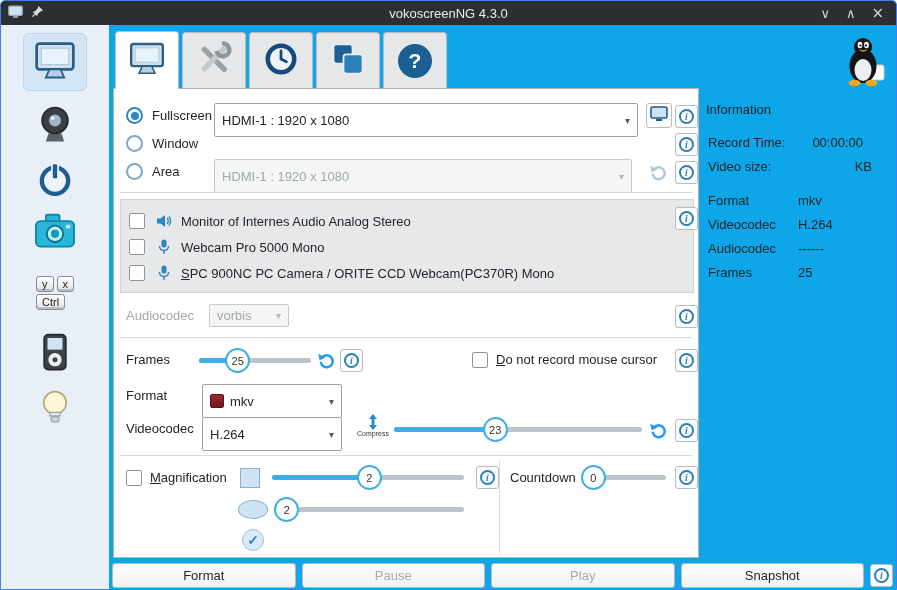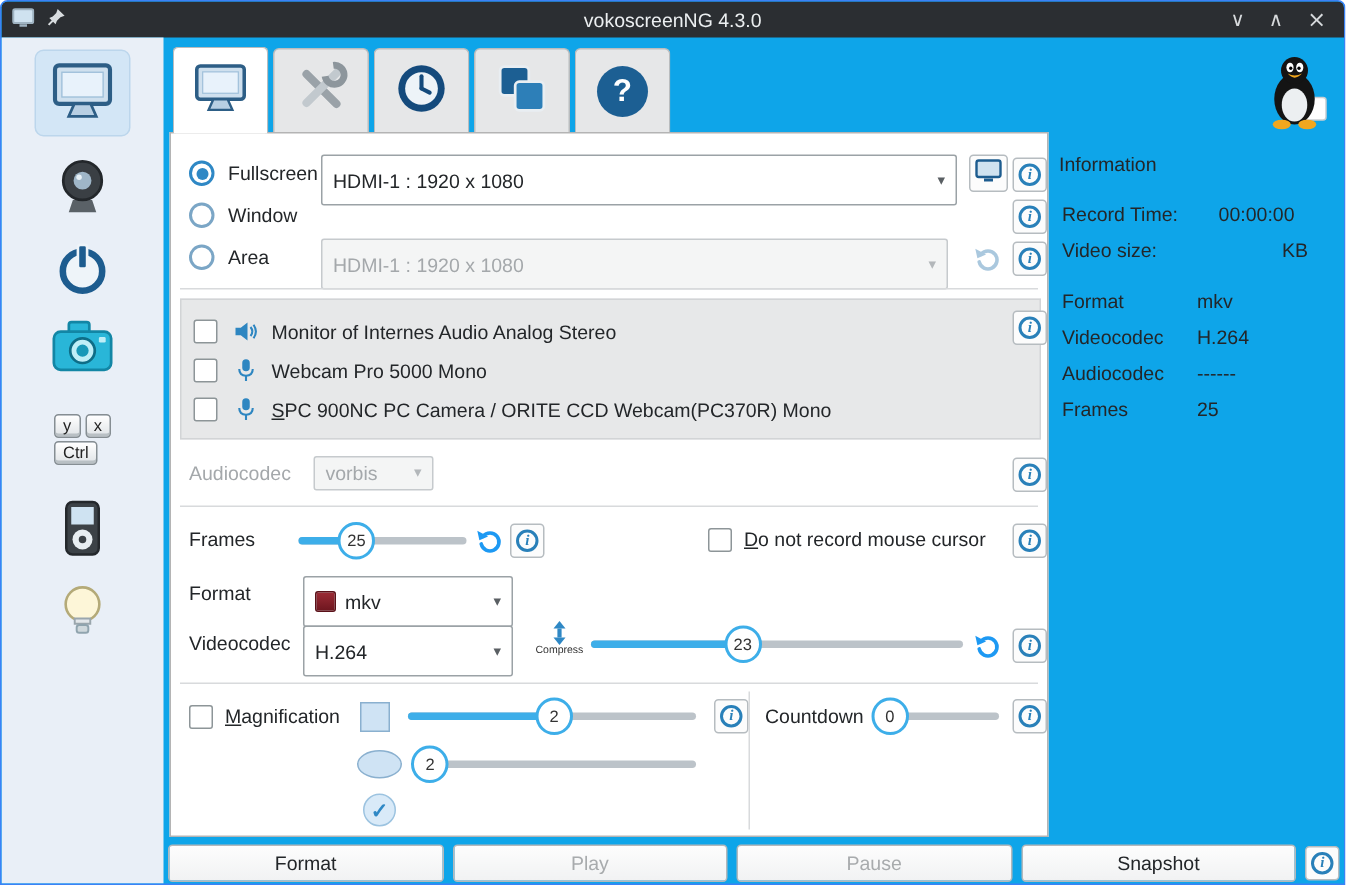--- a/index.html
+++ b/index.html
@@ -491,24 +491,24 @@
       <span class="irl">Frames</span>
       <span class="irv-left">25</span>
     </div>
   </div>
 
   <div class="btm-bar">
     <button class="btm-btn">
         <span>Format</span>
       </button>
     <button class="btm-btn disabled">
-        <span>Play</span>
+        <span>Pause</span>
       </button>
     <button class="btm-btn disabled">
-        <span>Pause</span>
+        <span>Play</span>
       </button>
     <button class="btm-btn">
         <span>Snapshot</span>
       </button>
     <button class="info-btn btm-info">
       <span class="info-glyph">i</span>
     </button>
   </div>
 
 </div>

